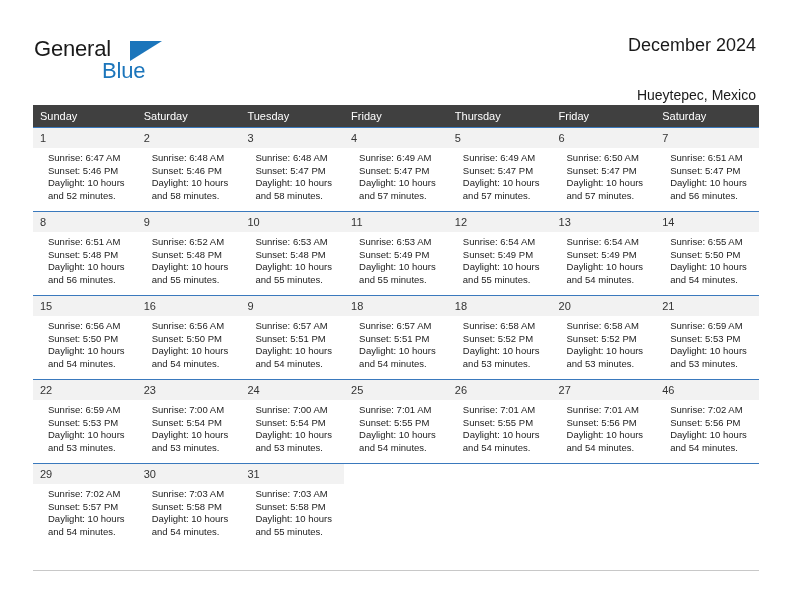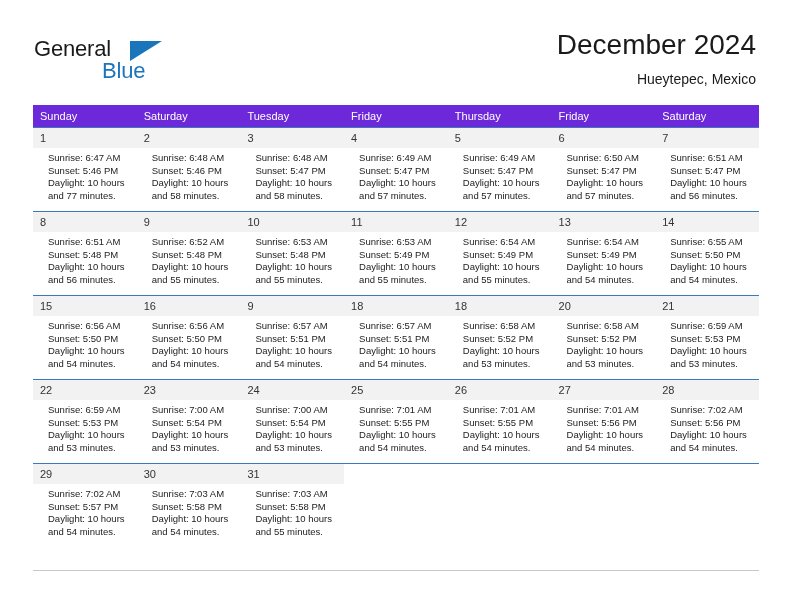--- a/index.html
+++ b/index.html
@@ -64,45 +64,45 @@
     border-right: 32px solid transparent;
   }
 
   .title-block {
     position: absolute;
     right: 36px;
     top: 28px;
     text-align: right;
   }
   .month-title {
-    font-size: 28px;
+    font-size: 18px;
     font-weight: normal;
     color: #1a1a1a;
     line-height: 34px;
     white-space: nowrap;
   }
   .location {
     font-size: 14px;
     color: #1a1a1a;
     line-height: 20px;
-    margin-top: 7px;
+    margin-top: 23px;
     white-space: nowrap;
   }
 
   
   .calendar {
     position: absolute;
     left: 33px;
     top: 105px;
     width: 726px;
     border-collapse: collapse;
     table-layout: fixed;
   }
   .calendar th {
-    background: #6d28d9;
+    background: #404040;
     color: #ffffff;
     font-size: 11px;
     font-weight: normal;
     text-align: left;
     padding: 5px 0 5px 7px;
     height: 11px;
     border: none;
   }
   .calendar td {
     width: 103.7px;
@@ -184,21 +184,21 @@
     <tbody>
 
       <tr class="week-row">
         <td>
             <div class="cell-inner">
           <div class="daynum">1</div>
           <div class="detail">
             <div>Sunrise: 6:47 AM</div>
             <div>Sunset: 5:46 PM</div>
             <div>Daylight: 10 hours</div>
-            <div>and 77 minutes.</div>
+            <div>and 52 minutes.</div>
           </div>
         </div>
           </td>
         <td>
             <div class="cell-inner">
           <div class="daynum">2</div>
           <div class="detail">
             <div>Sunrise: 6:48 AM</div>
             <div>Sunset: 5:46 PM</div>
             <div>Daylight: 10 hours</div>
@@ -485,21 +485,21 @@
           <div class="detail">
             <div>Sunrise: 7:01 AM</div>
             <div>Sunset: 5:56 PM</div>
             <div>Daylight: 10 hours</div>
             <div>and 54 minutes.</div>
           </div>
         </div>
           </td>
         <td>
             <div class="cell-inner">
-          <div class="daynum">28</div>
+          <div class="daynum">46</div>
           <div class="detail">
             <div>Sunrise: 7:02 AM</div>
             <div>Sunset: 5:56 PM</div>
             <div>Daylight: 10 hours</div>
             <div>and 54 minutes.</div>
           </div>
         </div>
           </td>
       </tr>
 

